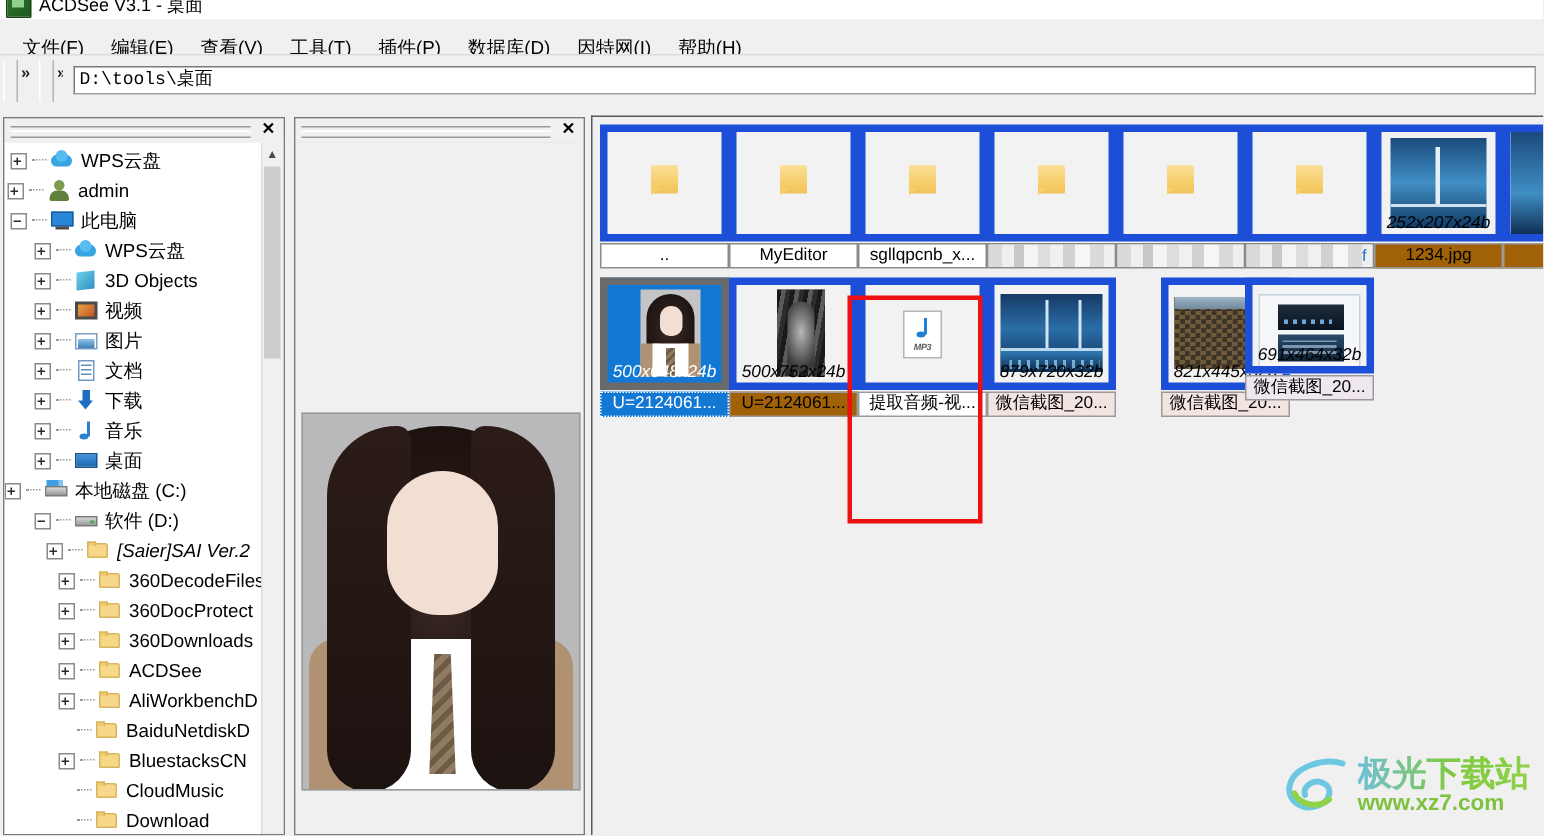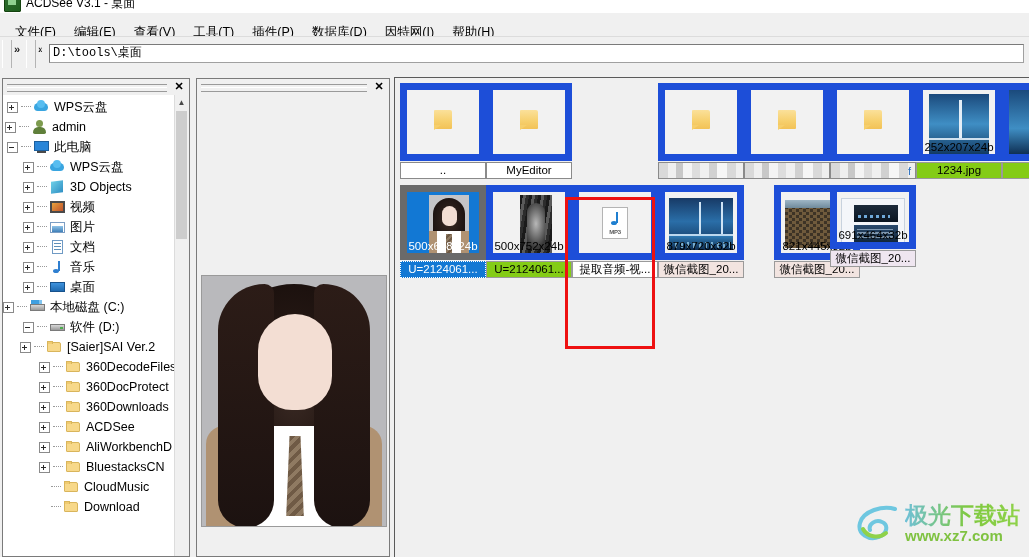--- a/index.html
+++ b/index.html
@@ -386,45 +386,46 @@
   }
   .thumb-cell {
     position: absolute;
     width: 86px;
     box-sizing: border-box;
     cursor: default;
   }
   .thumb-img-box {
     position: relative;
     width: 86px; height: 75px;
-    border: 7px solid #1d4ed8;
+    border: 5px solid #1d4ed8;
     background: #f2f2f2;
     box-sizing: border-box;
     display: flex; align-items: center; justify-content: center;
     overflow: hidden;
+    font-style: italic;
   }
   .thumb-cell.selected .thumb-img-box {
     background: #1278d4;
     border-color: #6a6a6a;
   }
   .thumb-dim {
     position: absolute; left: 0; right: 0; bottom: 1px;
     text-align: center;
     font-size: 11.5px;
     color: #000;
     background: transparent;
     white-space: nowrap;
   }
   .thumb-cell.selected .thumb-dim { color: #ffffff; }
   .thumb-name {
     width: 86px;
     height: 17px;
     margin-top: 1px;
     border: 1px solid #9a9a9a;
-    background: #84cc16;
+    background: #a16207;
     box-sizing: border-box;
     font-size: 11.5px;
     line-height: 15px;
     text-align: center;
     white-space: nowrap;
     overflow: hidden;
     color: #000;
   }
   .thumb-cell.selected .thumb-name {
     background: #1278d4;
@@ -709,20 +710,26 @@
             </div>
             <div class="tnode" style="padding-left: 20px;">
               <div class="expander plus"></div>
               <div class="dots"></div>
               <div class="ticon ic-doc"></div>
               <div class="tlabel">文档</div>
             </div>
             <div class="tnode" style="padding-left: 20px;">
               <div class="expander plus"></div>
               <div class="dots"></div>
+              <div class="ticon ic-dl"></div>
+              <div class="tlabel">下载</div>
+            </div>
+            <div class="tnode" style="padding-left: 20px;">
+              <div class="expander plus"></div>
+              <div class="dots"></div>
               <div class="ticon ic-music"></div>
               <div class="tlabel">音乐</div>
             </div>
             <div class="tnode" style="padding-left: 20px;">
               <div class="expander plus"></div>
               <div class="dots"></div>
               <div class="ticon ic-desk"></div>
               <div class="tlabel">桌面</div>
             </div>
             <div class="tnode" style="">
@@ -730,21 +737,21 @@
               <div class="dots"></div>
               <div class="ticon ic-drive-c"></div>
               <div class="tlabel">本地磁盘 (C:)</div>
             </div>
             <div class="tnode" style="padding-left: 20px;">
               <div class="expander "></div>
               <div class="dots"></div>
               <div class="ticon ic-drive"></div>
               <div class="tlabel">软件 (D:)</div>
             </div>
-            <div class="tnode" style="padding-left: 17px;">
+            <div class="tnode" style="padding-left: 28px; font-style: italic;">
               <div class="expander plus"></div>
               <div class="dots"></div>
               <div class="ticon ic-folder"></div>
               <div class="tlabel">[Saier]SAI Ver.2</div>
             </div>
             <div class="tnode" style="padding-left: 36px;">
               <div class="expander plus"></div>
               <div class="dots"></div>
               <div class="ticon ic-folder"></div>
               <div class="tlabel">360DecodeFiles</div>
@@ -765,20 +772,26 @@
               <div class="expander plus"></div>
               <div class="dots"></div>
               <div class="ticon ic-folder"></div>
               <div class="tlabel">ACDSee</div>
             </div>
             <div class="tnode" style="padding-left: 36px;">
               <div class="expander plus"></div>
               <div class="dots"></div>
               <div class="ticon ic-folder"></div>
               <div class="tlabel">AliWorkbenchD</div>
+            </div>
+            <div class="tnode" style="padding-left: 36px;">
+              <div class="expander none"></div>
+              <div class="dots"></div>
+              <div class="ticon ic-folder"></div>
+              <div class="tlabel">BaiduNetdiskD</div>
             </div>
             <div class="tnode" style="padding-left: 36px;">
               <div class="expander plus"></div>
               <div class="dots"></div>
               <div class="ticon ic-folder"></div>
               <div class="tlabel">BluestacksCN</div>
             </div>
             <div class="tnode" style="padding-left: 36px;">
               <div class="expander none"></div>
               <div class="dots"></div>
@@ -829,20 +842,28 @@
             <div class="thumb-name folder">..</div>
           </div>
           <div class="thumb-cell" style="left: 91px; top: 5px;">
             <div class="thumb-img-box" style="height: 78px;">
               <div class="tp" style="display: flex; align-items: center; justify-content: center;">
                 <div class="folder-glyph"></div>
               </div>
             </div>
             <div class="thumb-name folder">MyEditor</div>
           </div>
+          <div class="thumb-cell" style="left: 177px; top: 5px;">
+            <div class="thumb-img-box" style="height: 78px;">
+              <div class="tp" style="display: flex; align-items: center; justify-content: center;">
+                <div class="folder-glyph"></div>
+              </div>
+            </div>
+            <div class="thumb-name folder">sgllqpcnb_x...</div>
+          </div>
           <div class="thumb-cell" style="left: 263px; top: 5px;">
             <div class="thumb-img-box" style="height: 78px;">
               <div class="tp" style="display: flex; align-items: center; justify-content: center;">
                 <div class="folder-glyph"></div>
               </div>
             </div>
             <div class="thumb-name folder blurred">
               <div class="mosaic"></div>
               <span class="blur-char"></span>
             </div>

